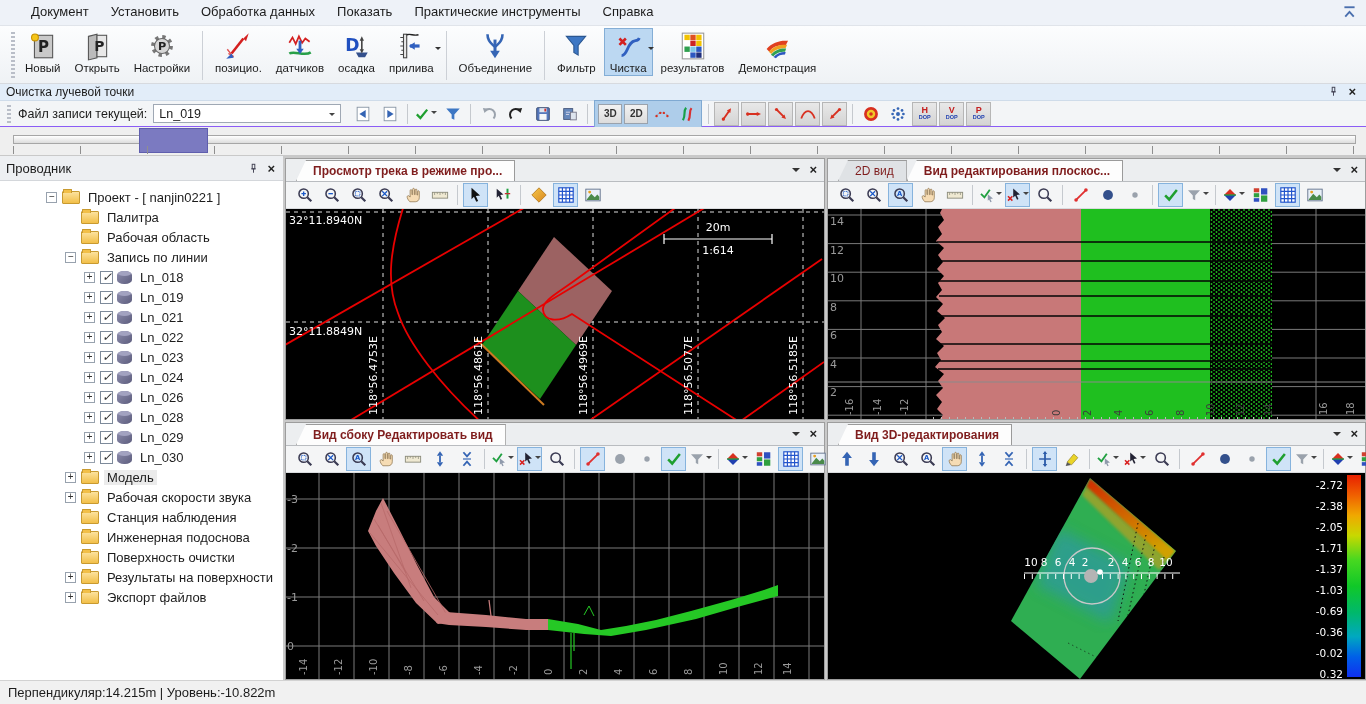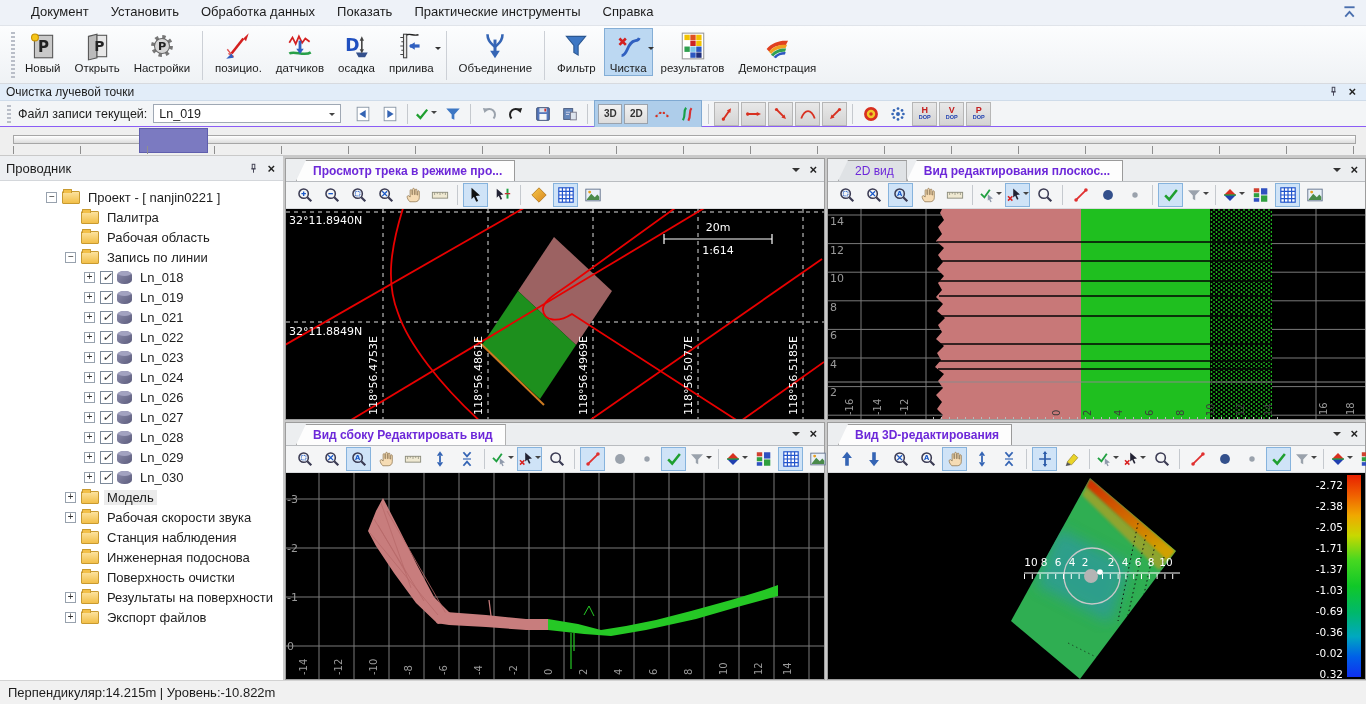--- a/index.html
+++ b/index.html
@@ -70,21 +70,21 @@
         margin-right:5px;flex:none;position:relative;}
   .fold::before{content:"";position:absolute;left:0;top:-3px;width:7px;height:3px;background:#f2bf48;border:1px solid #c89a30;border-bottom:none;border-radius:1px 1px 0 0;}
   .cyl{width:15px;height:13px;background:linear-gradient(135deg,#8d8dac,#5d5d7e);border-radius:7px/4px;margin-right:5px;flex:none;position:relative;}
   .cyl::before{content:"";position:absolute;left:1px;top:0;width:13px;height:5px;background:#a2a2c0;border-radius:50%;}
   .trow .lbl{padding:0 3px;}
   .trow.sel .lbl{background:#ebebeb;}
   
   .views{left:283px;top:155px;width:1083px;height:525px;background:#c9c9c9;}
   .panel{position:absolute;background:#f2f3f5;border:1px solid #9d9d9d;box-sizing:border-box;display:flex;flex-direction:column;}
   .tabbar{height:23px;background:#eceef0;border-bottom:1px solid #b9bcc0;display:flex;align-items:flex-end;position:relative;padding-left:10px;}
-  .tab{height:20px;display:flex;align-items:center;font-size:12px;padding:0 12px 0 16px;color:#6d28d9;
+  .tab{height:20px;display:flex;align-items:center;font-size:12px;padding:0 12px 0 16px;color:#7f1d1d;
        background:#dfe2e5;border:1px solid #9a9a9a;border-bottom:none;clip-path:polygon(10px 0,100% 0,100% 100%,0 100%);}
   .tab.active{background:#fdfdfd;font-weight:bold;}
   .tb-right{position:absolute;right:7px;top:4px;display:flex;gap:9px;align-items:center;}
   .caret{width:0;height:0;border:4px solid transparent;border-top-color:#333;margin-top:4px;}
   .xchar{font-size:13px;font-weight:bold;color:#222;line-height:13px;}
   .ptoolbar{height:27px;background:#f4f5f6;border-bottom:1px solid #d9dbde;display:flex;align-items:center;padding-left:5px;}
   .pcontent{flex:1;background:#000;}
   .pcontent svg{display:block;}
   svg text{font-family:"DejaVu Sans",sans-serif;}
   
@@ -666,26 +666,20 @@
       <div class="trow lv2">
           <i class="exp plus"></i>
           <i class="cb"></i>
           <i class="cyl"></i>
           <span class="lbl">Ln_026</span>
         </div>
       <div class="trow lv2">
           <i class="exp plus"></i>
           <i class="cb"></i>
           <i class="cyl"></i>
-          <span class="lbl">Ln_027</span>
-        </div>
-      <div class="trow lv2">
-          <i class="exp plus"></i>
-          <i class="cb"></i>
-          <i class="cyl"></i>
           <span class="lbl">Ln_028</span>
         </div>
       <div class="trow lv2">
           <i class="exp plus"></i>
           <i class="cb"></i>
           <i class="cyl"></i>
           <span class="lbl">Ln_029</span>
         </div>
       <div class="trow lv2">
           <i class="exp plus"></i>

